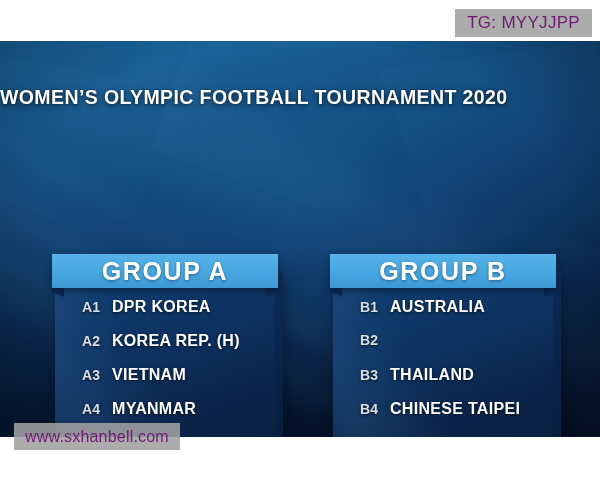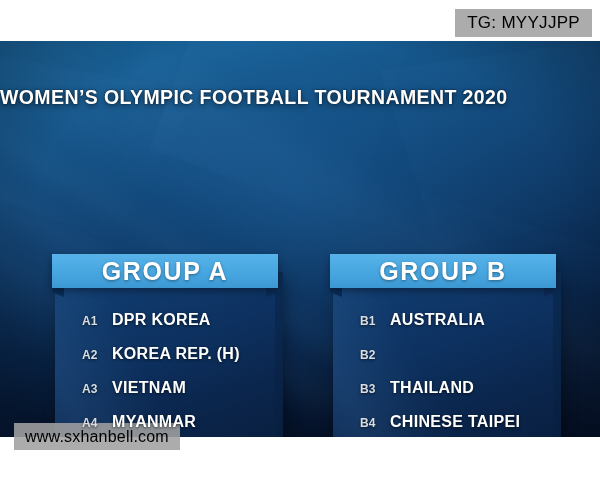--- a/index.html
+++ b/index.html
@@ -147,40 +147,39 @@
   .team-row {
     display:flex;
     align-items:baseline;
     height:34px;
     padding-left:27px;
   }
   .team-code {
     width:30px;
     flex:0 0 30px;
     color:#d8dde2;
-    font-size:12px;
+    font-size:14px;
     font-weight:bold;
     letter-spacing:.2px;
     text-shadow:0 1px 3px rgba(0,0,0,.65);
-    margin-top:16px;
   }
   .team-name {
     color:#ffffff;
     font-size:16px;
     font-weight:bold;
     letter-spacing:.3px;
     white-space:nowrap;
     text-shadow:0 1px 3px rgba(0,0,0,.65);
   }
 
   
   .wm {
     position:absolute;
     background:rgba(160,160,160,0.88);
-    color:#000000;
+    color:#701a75;
     font-weight:normal;
     display:flex; align-items:center;
     white-space:nowrap;
   }
   .wm-tg {
     right:8px; top:9px;
     height:28px;
     padding:0 12px;
     font-size:17px;
     letter-spacing:.3px;

